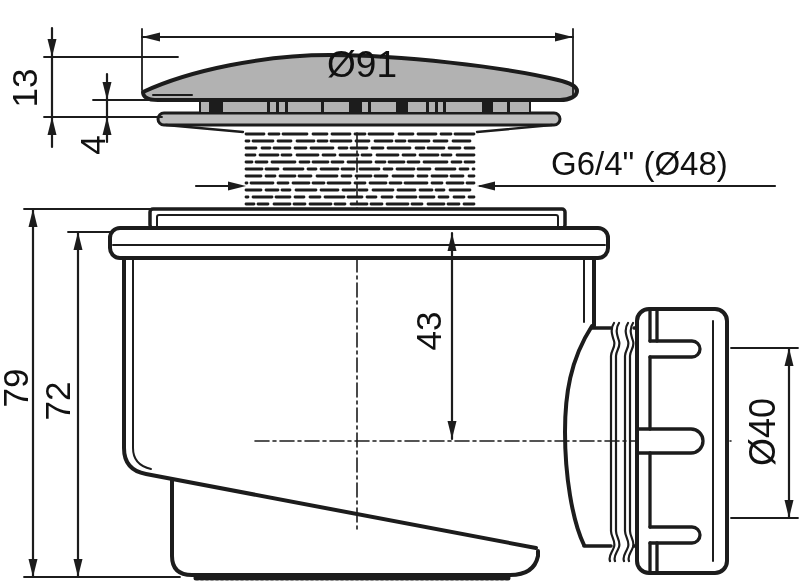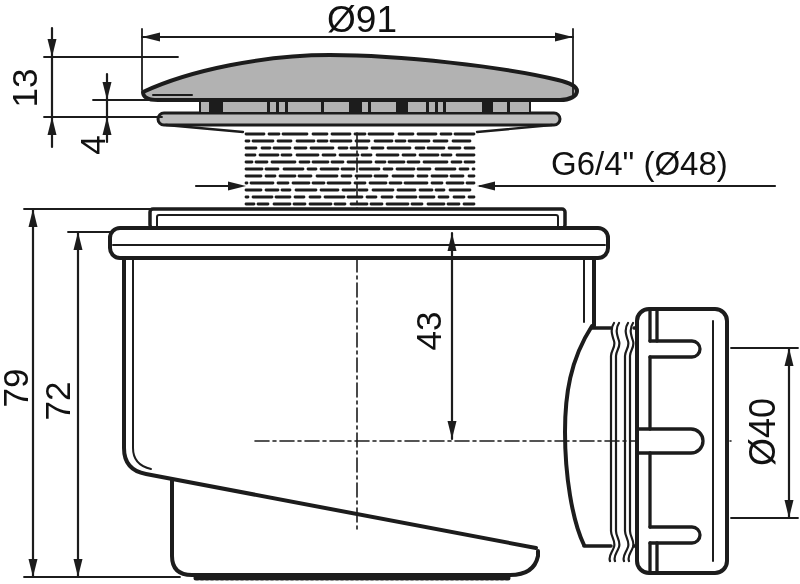--- a/index.html
+++ b/index.html
@@ -1,20 +1,20 @@
 <!DOCTYPE html>
 <html><head>
 <meta charset="utf-8">
 <style>
   html,body{margin:0;padding:0;background:#fff;}
   #stage{position:relative;width:800px;height:584px;background:#fff;overflow:hidden;
          font-family:"Liberation Sans",sans-serif;}
   #stage svg{position:absolute;left:0;top:0;}
   .dim{position:absolute;color:#111;white-space:nowrap;line-height:1;}
-  .ctr{transform:translate(-50%,-50%);}
+  .ctr{transform:translate(-50%,-50%);margin-top:45px;}
   .rot{transform:translate(-50%,-50%) rotate(-90deg);}
 </style>
 </head>
 <body>
 
 <div id="stage">
 
 <svg width="800" height="584" viewBox="0 0 800 584">
   <g fill="none" stroke="#1c1c1c" stroke-linecap="round" stroke-linejoin="round">
 

